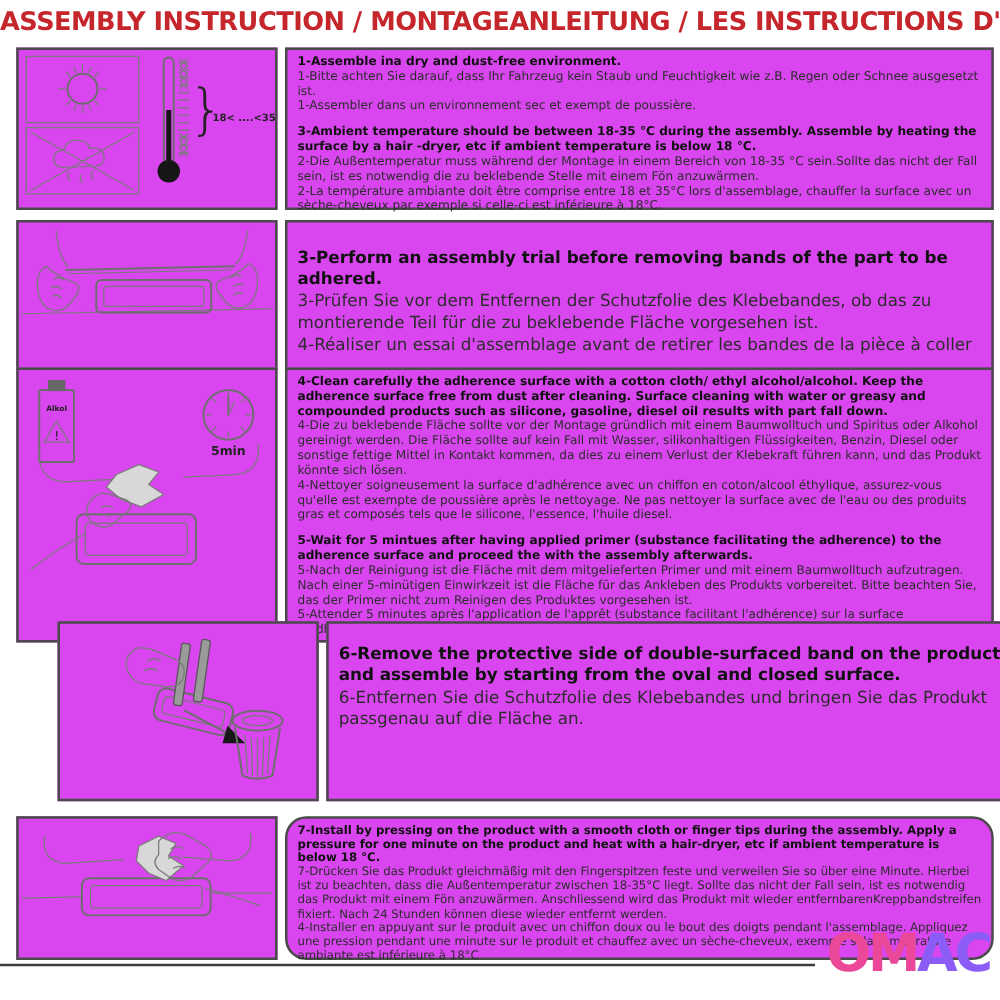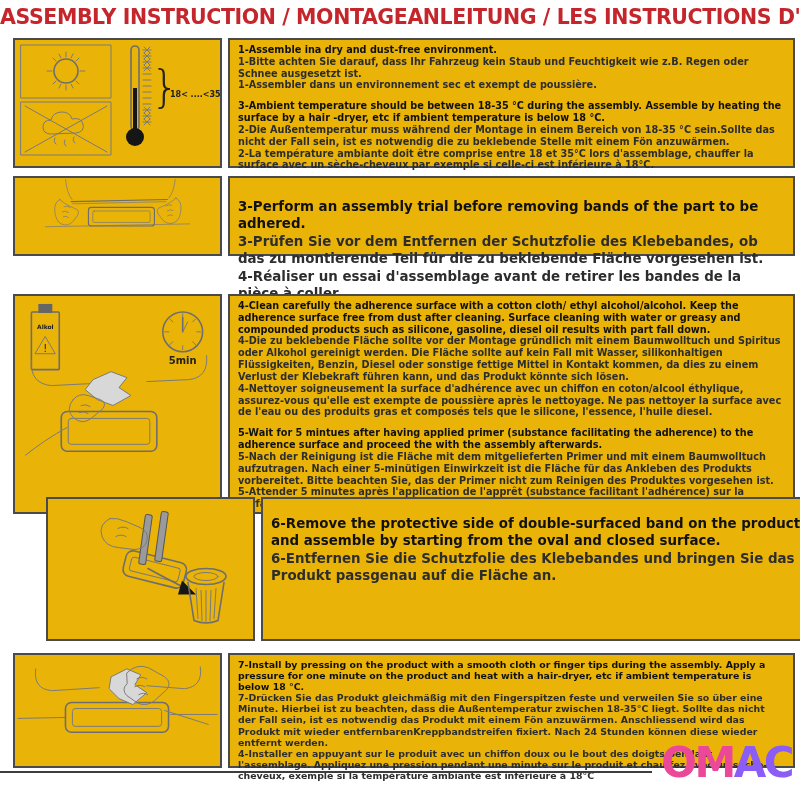--- a/index.html
+++ b/index.html
@@ -1,33 +1,33 @@
 <!DOCTYPE html>
 <html><head>
 <meta charset="utf-8">
 <style>
   html,body{margin:0;padding:0;background:#fff;}
   .page{position:relative;width:800px;height:800px;background:#fff;overflow:hidden;
         font-family:"DejaVu Sans","Liberation Sans",sans-serif;color:#2d2d2d;}
   .title{position:absolute;top:5px;left:0;right:0;text-align:center;
          color:#c5262c;font-size:20.5px;font-weight:bold;letter-spacing:-0.4px;white-space:nowrap;}
   .row{position:absolute;left:13px;width:782px;display:flex;gap:6px;box-sizing:border-box;}
-  .cell{border:2px solid #4a4a4a;box-sizing:border-box;background:#eab308;}
+  .cell{border:2px solid #4a4a4a;box-sizing:border-box;background:#d946ef;}
   .ill{flex:0 0 209px;width:209px;}
   .txt{flex:1;padding:4px 8px;}
   .r1{top:38px;height:130px;}
-  .r2{top:176px;height:80px;}
+  .r2{top:176px;height:120px;}
   .r3{top:294px;height:220px;}
   .r4{top:497px;height:144px;margin-left:33px;}
   .r5{top:653px;height:115px;}
   .r2 .txt{padding-top:20px;}
   .r4 .txt{padding-top:16px;}
-  p{margin:0;font-weight:bold;}
+  p{margin:0;}
   .small{font-size:9.7px;line-height:1.22;}
-  .r5 .small{font-size:9.4px;line-height:1.18;}
+  .r5 .small{font-size:9.4px;line-height:1.18;border-radius:17px;}
   .big{font-size:13.4px;line-height:1.3;}
   .b{font-weight:bold;color:#111;}
   .gap{height:9px;}
   svg{display:block;width:100%;height:100%;}
   .ln{fill:none;stroke:#6e6e6e;stroke-width:1.6;stroke-linecap:round;stroke-linejoin:round;}
   .lnthin{fill:none;stroke:#7a7a7a;stroke-width:1;stroke-linecap:round;stroke-linejoin:round;}
   .dark{fill:#161616;stroke:none;}
   .cloth{fill:#d8d8d8;stroke:#7a7a7a;stroke-width:1;stroke-linejoin:round;}
   .svgtxt{fill:#222;font-family:"DejaVu Sans",sans-serif;}
   .rule{position:absolute;left:0;top:771px;width:652px;border-top:2px solid #3d3d3d;}

